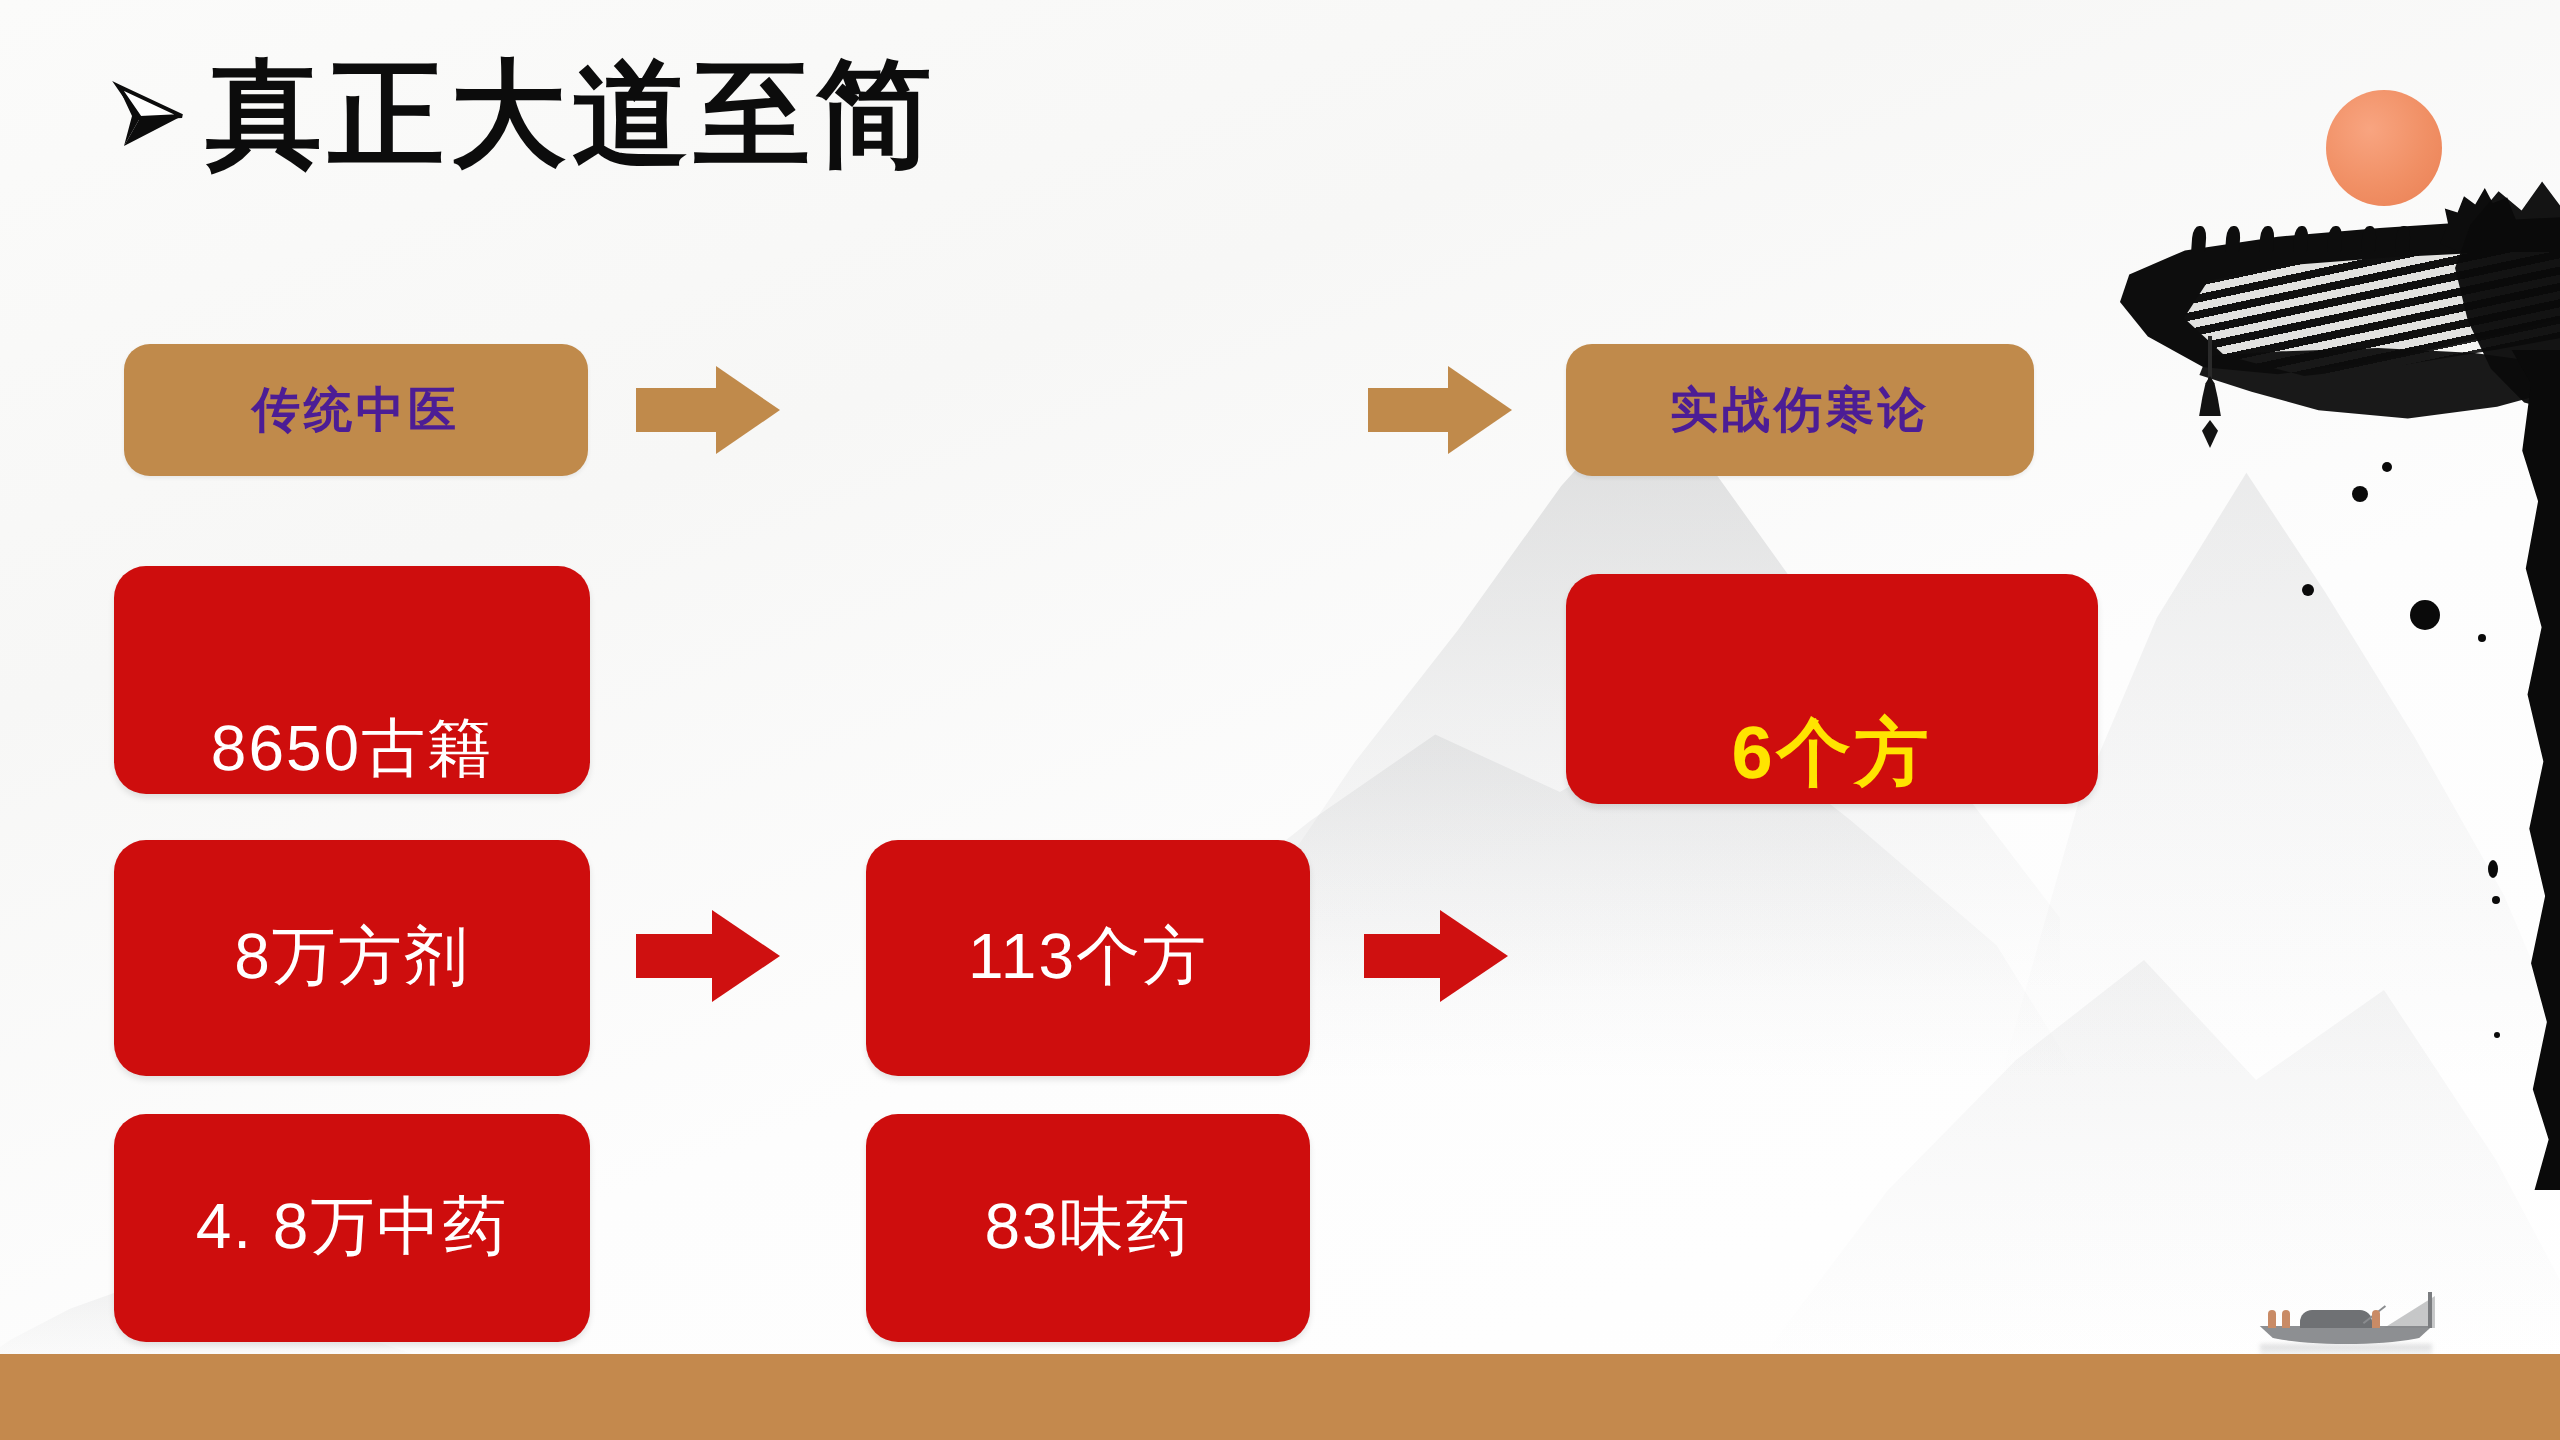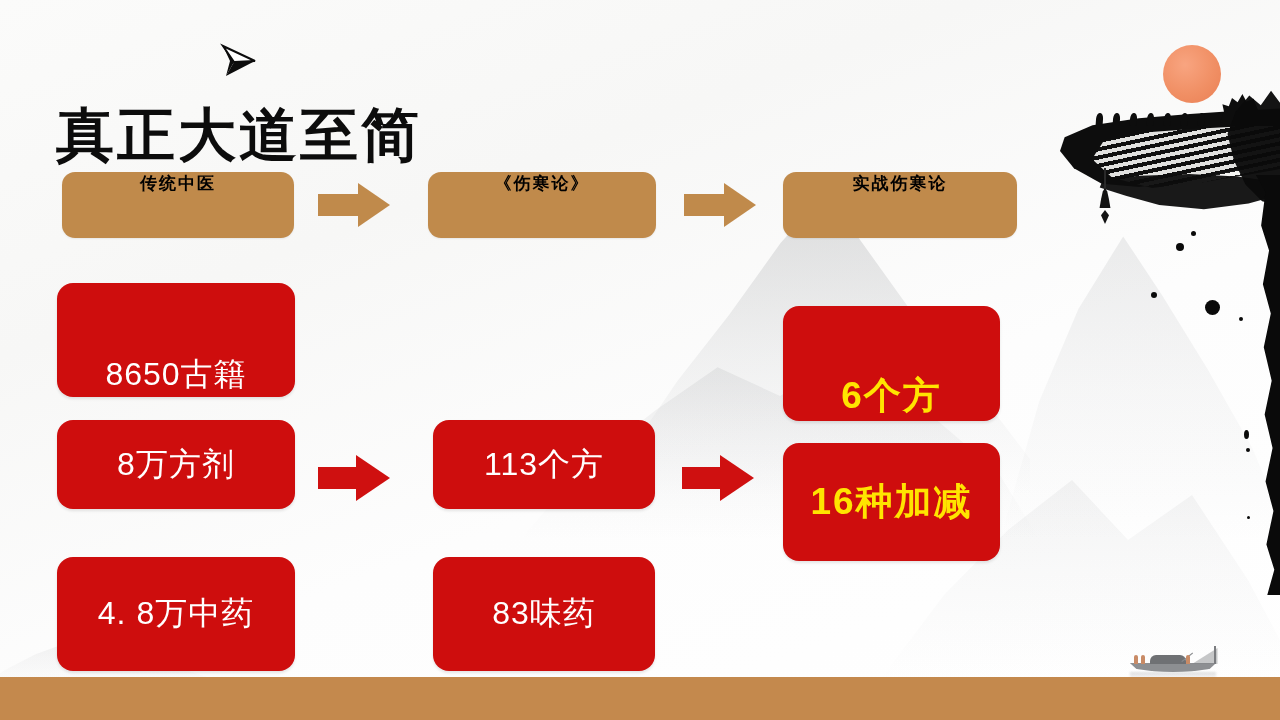--- a/index.html
+++ b/index.html
@@ -228,25 +228,24 @@
     position: absolute;
     left: 0; top: 677px;
     width: 1280px; height: 43px;
     background: #c4894d;
   }
 
   
   .title-row {
     position: absolute;
     left: 56px;
-    top: 40px;
+    top: 28px;
     display: flex;
     align-items: center;
-    gap: 26px;
-    flex-direction: column;
+    gap: 9px;
   }
   .title-bullet {
     width: 38px;
     height: 40px;
     display: block;
   }
   .title-text {
     font-family: "DejaVu Sans", "Liberation Sans", sans-serif;
     font-size: 58px;
     font-weight: 700;
@@ -256,23 +255,24 @@
     white-space: nowrap;
   }
 
   
   .head-pill {
     position: absolute;
     height: 66px;
     border-radius: 13px;
     background: #c08a4b;
     display: flex;
+    align-items: center;
     justify-content: center;
-    color: #000000;
-    font-size: 17px;
+    color: #4c1d95;
+    font-size: 24px;
     font-weight: 700;
     letter-spacing: 2px;
     white-space: nowrap;
     box-shadow: 0 1px 2px rgba(0,0,0,.07);
   }
   .hp1 { left: 62px;  top: 172px; width: 232px; }
   .hp2 { left: 428px; top: 172px; width: 228px; }
   .hp3 { left: 783px; top: 172px; width: 234px; }
 
   .head-arrow {
@@ -319,24 +319,24 @@
     font-weight: 700;
     font-size: 37px;
     letter-spacing: 2px;
   }
 
   
   .c1 { left: 57px; width: 238px; }
   
   .c2 { left: 433px; width: 222px; }
   
-  .c3 { left: 783px; width: 217px; margin-top: 19px; }
+  .c3 { left: 783px; width: 266px; }
 
   .r1 { top: 283px; height: 114px; align-items: flex-end; }
-  .r2 { top: 420px; height: 89px; }
+  .r2 { top: 420px; height: 118px; }
   .r3 { top: 557px; height: 114px; }
 
   .c3.r1 { top: 287px; height: 115px; }
   .c3.r2 { top: 424px; height: 118px; }
   .c3.r3 { top: 561px; height: 117px; }
 
   
   .red-arrow {
     position: absolute;
     width: 72px;
@@ -423,23 +423,20 @@
       <path d="M3 6 L35 21 L6 36 L14 22 Z" fill="#0c0c0c"></path>
       <path d="M3 6 L35 21 L14 22 Z" fill="#ffffff" stroke="#0c0c0c" stroke-width="2"></path>
       <path d="M3 6 L14 22 L6 36 L10 21 Z" fill="#0c0c0c"></path>
     </svg>
     <span class="title-text">真正大道至简</span>
   </div>
 
   <div class="head-pill hp1">
     <span>传统中医</span>
   </div>
-  <div class="head-pill hp2">
-    <span>《伤寒论》</span>
-  </div>
   <div class="head-pill hp3">
     <span>实战伤寒论</span>
   </div>
 
   <div class="head-arrow ha1">
     <div class="shaft"></div>
     <div class="head"></div>
   </div>
   <div class="head-arrow ha2">
     <div class="shaft"></div>
@@ -459,23 +456,20 @@
   <div class="red-box c2 r2">
     <span class="txt">113个方</span>
   </div>
   <div class="red-box c2 r3">
     <span class="txt">83味药</span>
   </div>
 
   <div class="red-box c3 r1 accent">
     <span class="txt">6个方</span>
   </div>
-  <div class="red-box c3 r2 accent">
-    <span class="txt">16种加减</span>
-  </div>
 
   <div class="red-arrow ra1">
     <div class="shaft"></div>
     <div class="head"></div>
   </div>
   <div class="red-arrow ra2">
     <div class="shaft"></div>
     <div class="head"></div>
   </div>
 

